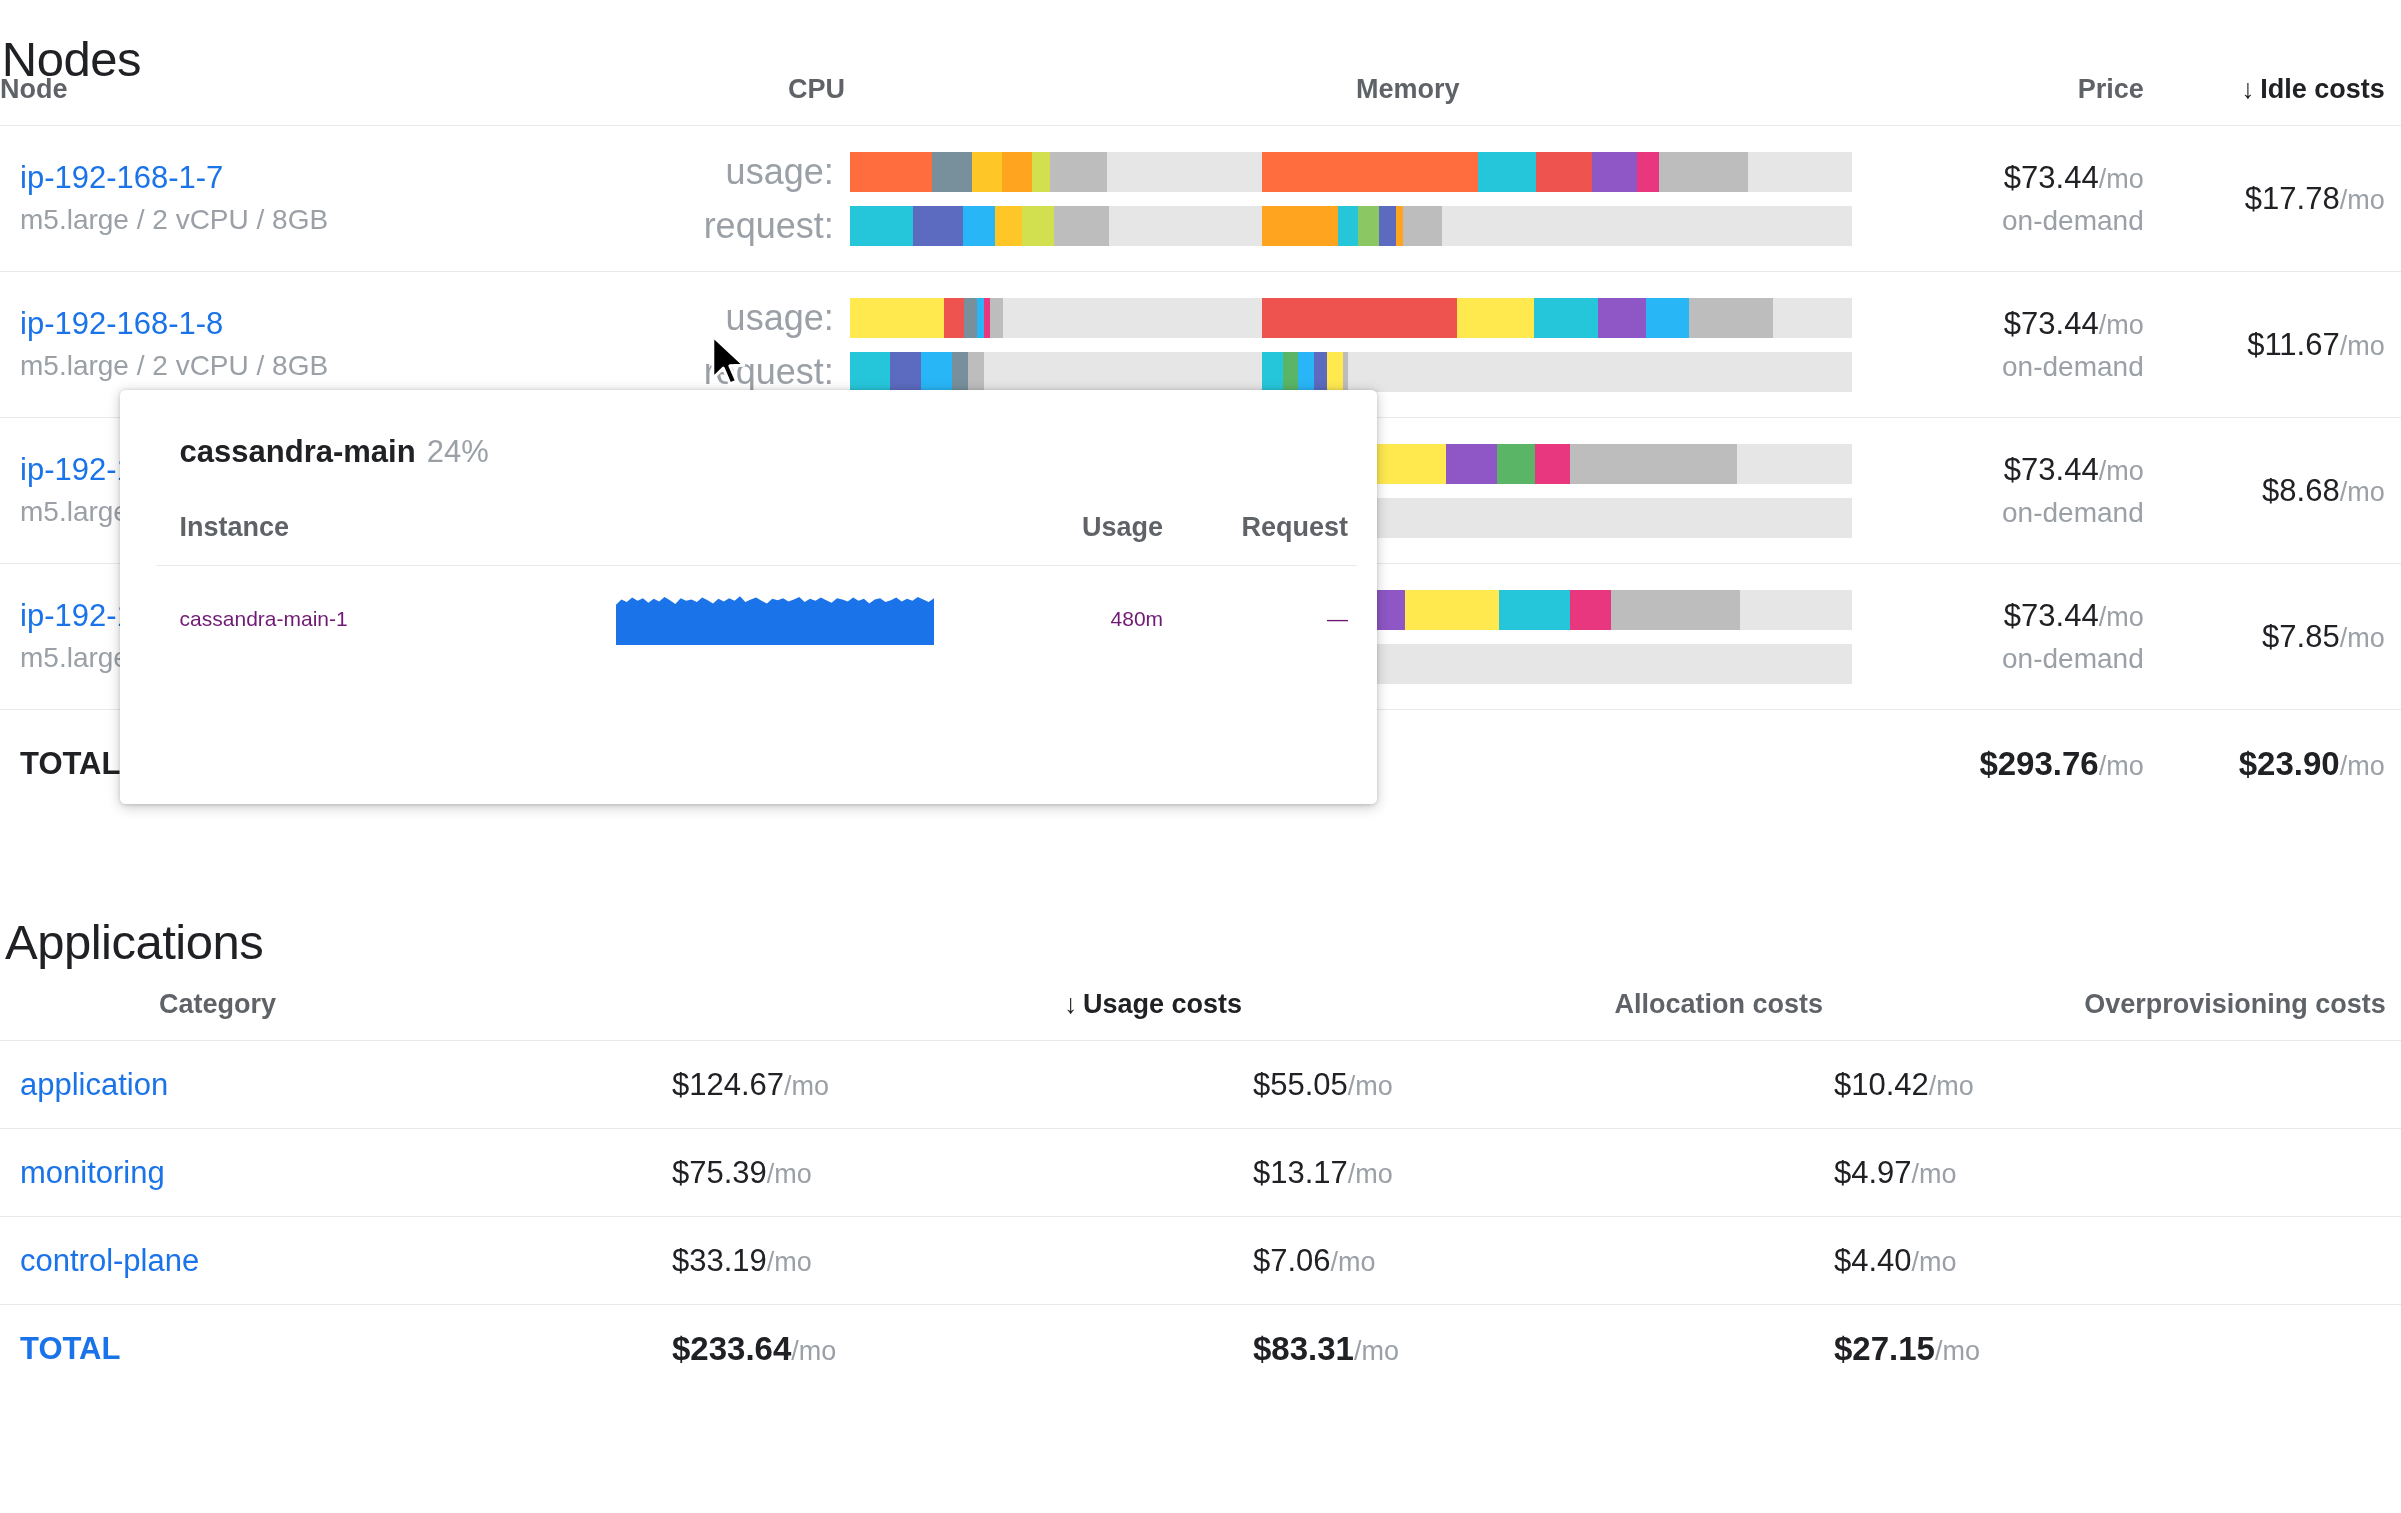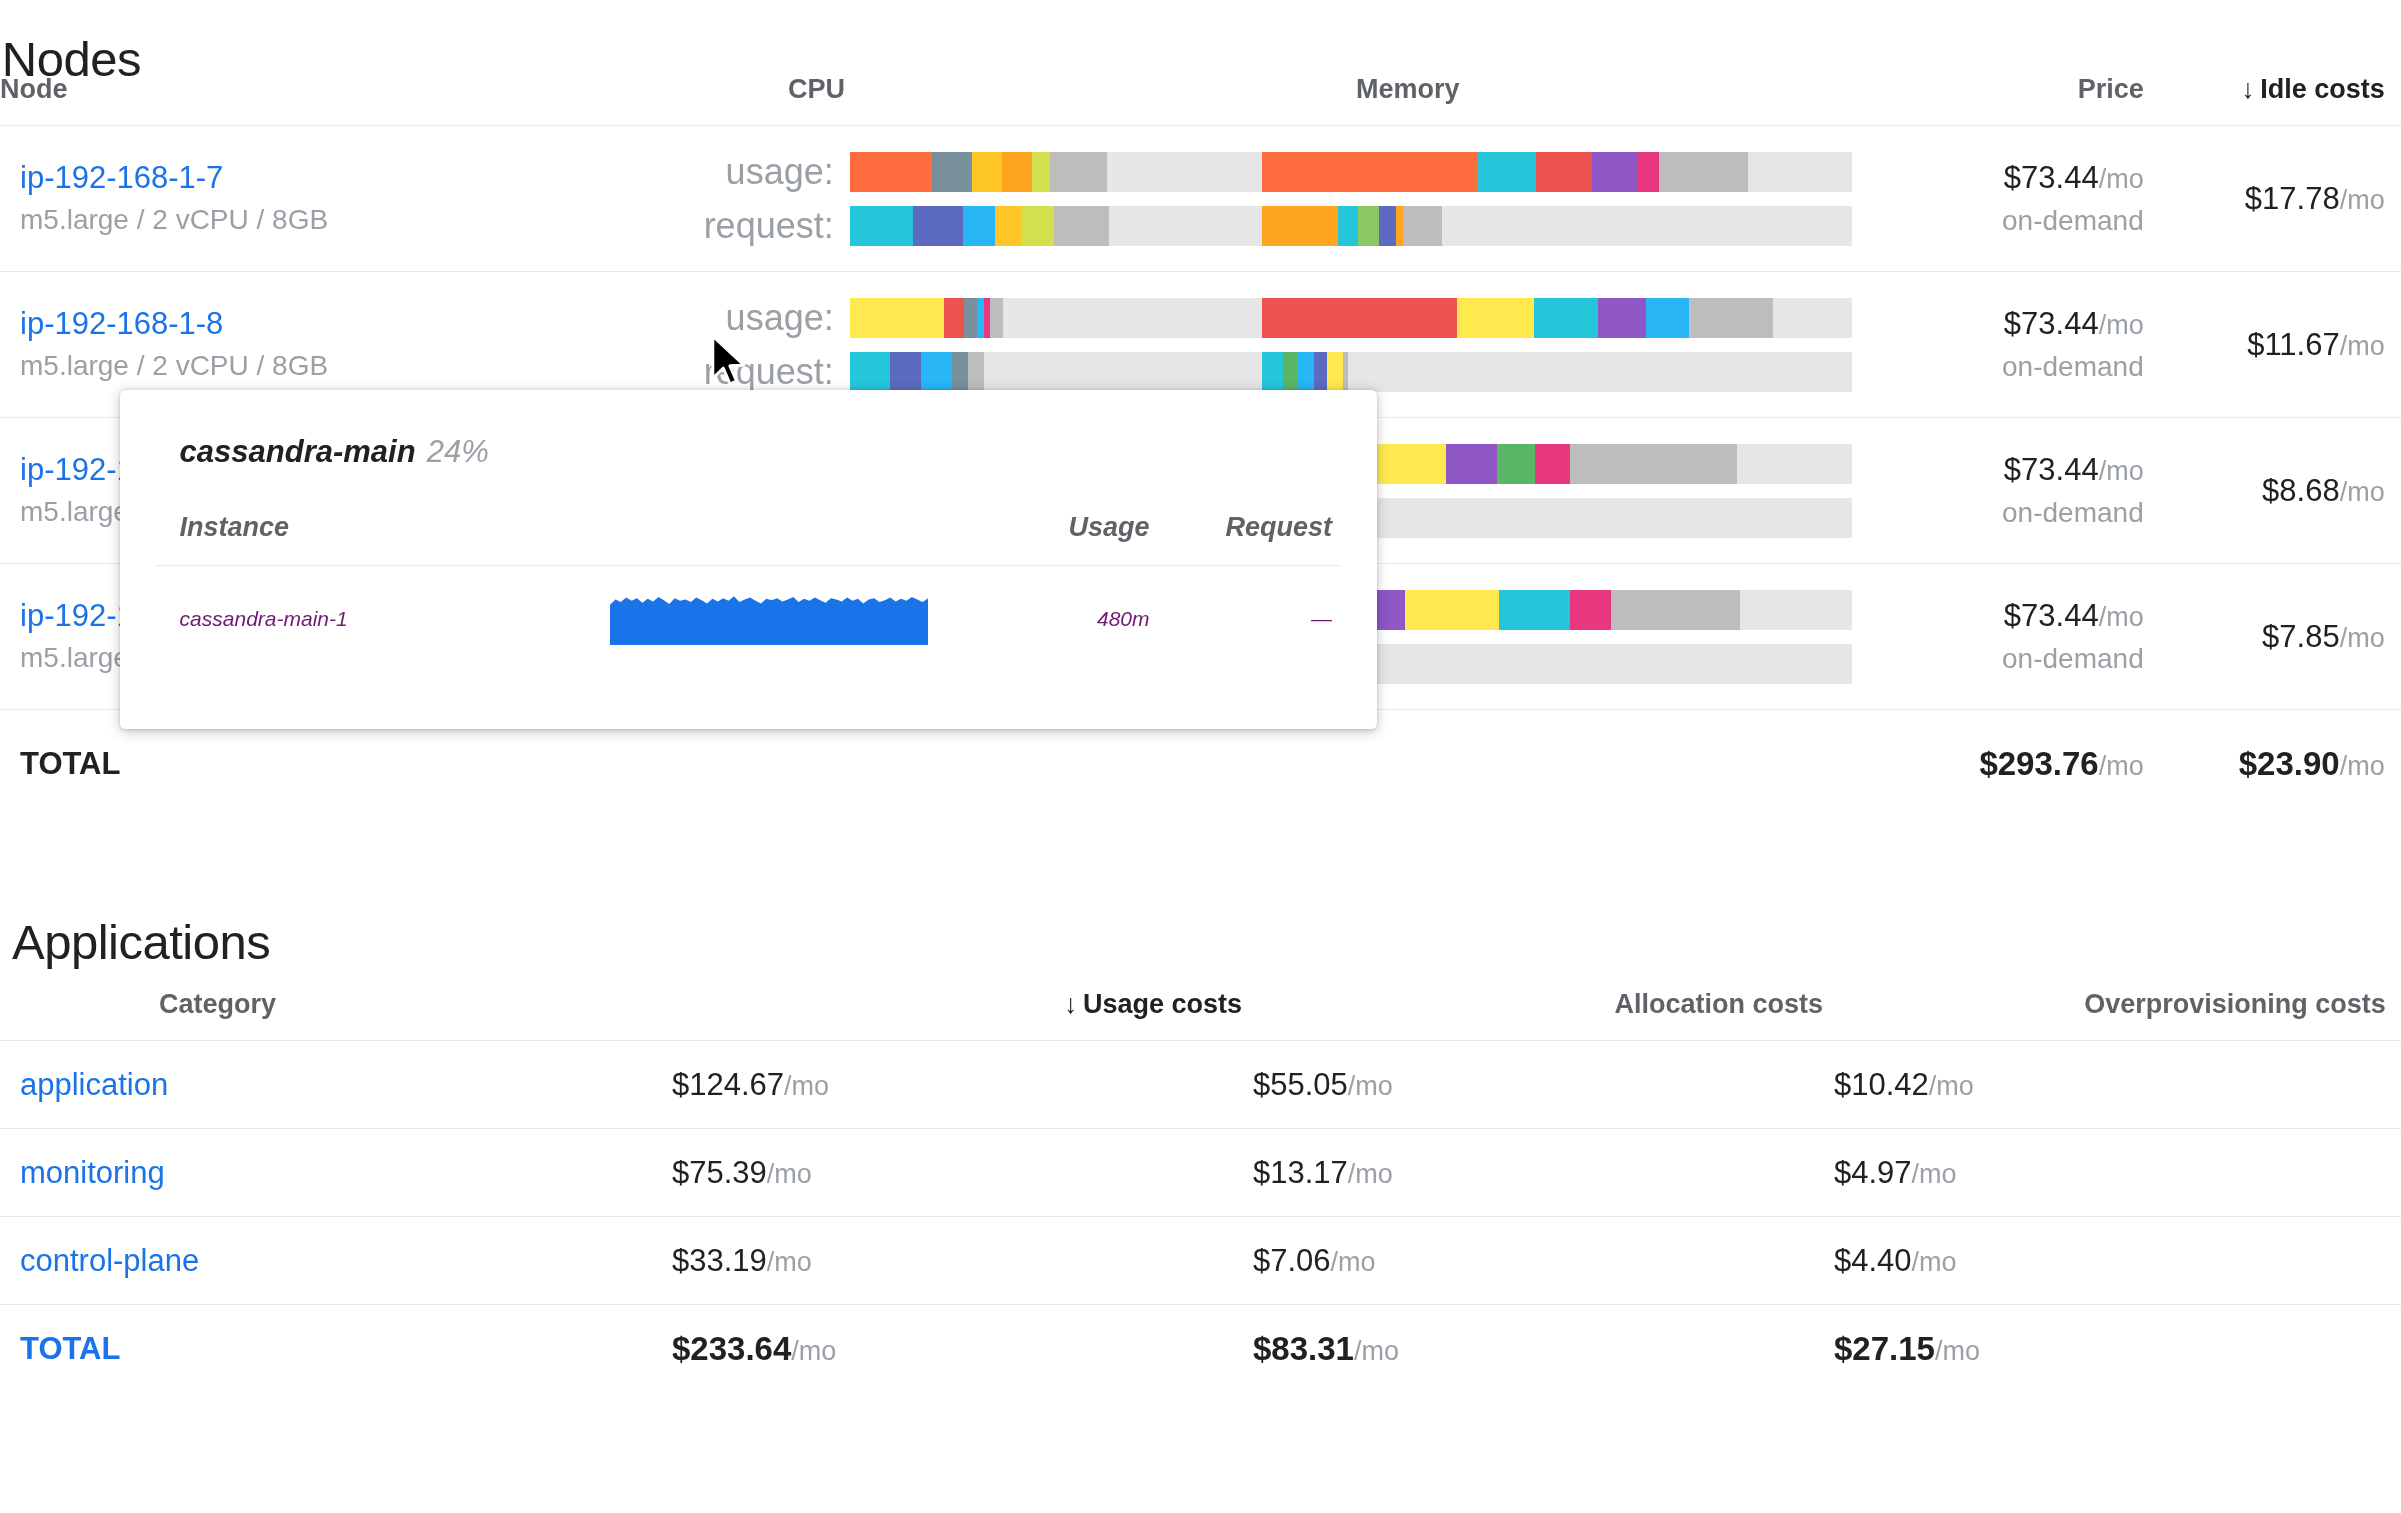--- a/index.html
+++ b/index.html
@@ -14,21 +14,21 @@
 
   
   .section-title {
     font-size: 49px;
     font-weight: 400;
     color: #202124;
     letter-spacing: -0.5px;
     line-height: 1;
   }
   #nodes-title { position: absolute; left: 1.8px; top: 1.8px; }
-  #apps-title  { position: absolute; left: 12px; top: 885px; }
+  #apps-title  { position: absolute; left: 5px; top: 885px; }
 
   
   table { border-collapse: collapse; width: 100%; table-layout: fixed; }
   th {
     font-size: 27px; font-weight: 700; color: #5f6368;
     padding: 0 0 20px 0; vertical-align: bottom;
     white-space: nowrap;
   }
   td { padding: 0; vertical-align: middle; }
   .rowline { border-top: 1.8px solid #e8eaed; }
@@ -93,24 +93,24 @@
   .th-over { text-align: right; padding-right: 16.3px; }
 
   .app-row { height: 88px; }
   .app-cat { padding-left: 20px; font-size: 31px; color: #1a73e8; cursor: pointer; }
   .app-val { padding-right: 11px; }
   .app-val.last { padding-right: 16.3px; }
   .app-total-label { padding-left: 20px; font-size: 31px; font-weight: 700; color: #1a73e8; }
 
   
   #tooltip {
-    position: absolute; left: 120px; top: 390px; width: 1257px; height: 339px;
+    position: absolute; left: 120px; top: 390px; width: 1257px; height: 414px;
     background: #ffffff; border-radius: 5.4px;
     box-shadow: 0 2.7px 12.7px rgba(0,0,0,0.22), 0 0.9px 3.6px rgba(0,0,0,0.14);
-    z-index: 50; padding: 31px 36px 0 36px; font-style: italic;
+    z-index: 50; padding: 31px 20px 0 36px;
   }
   .tt-head { font-size: 31px; line-height: 1; margin: 14.5px 0 0 23.6px; }
   .tt-head .tt-name { font-weight: 700; color: #202124; }
   .tt-head .tt-pct { color: #9aa0a6; font-weight: 400; margin-left: 11px; }
   .tt-table { width: 100%; margin-top: 45px; table-layout: fixed; }
   .tt-table col.t-inst { width: 454px; }
   .tt-table col.t-spark { width: 345px; }
   .tt-table col.t-usage { width: 209px; }
   .tt-table col.t-req   { width: 177px; }
   .tt-table th {

